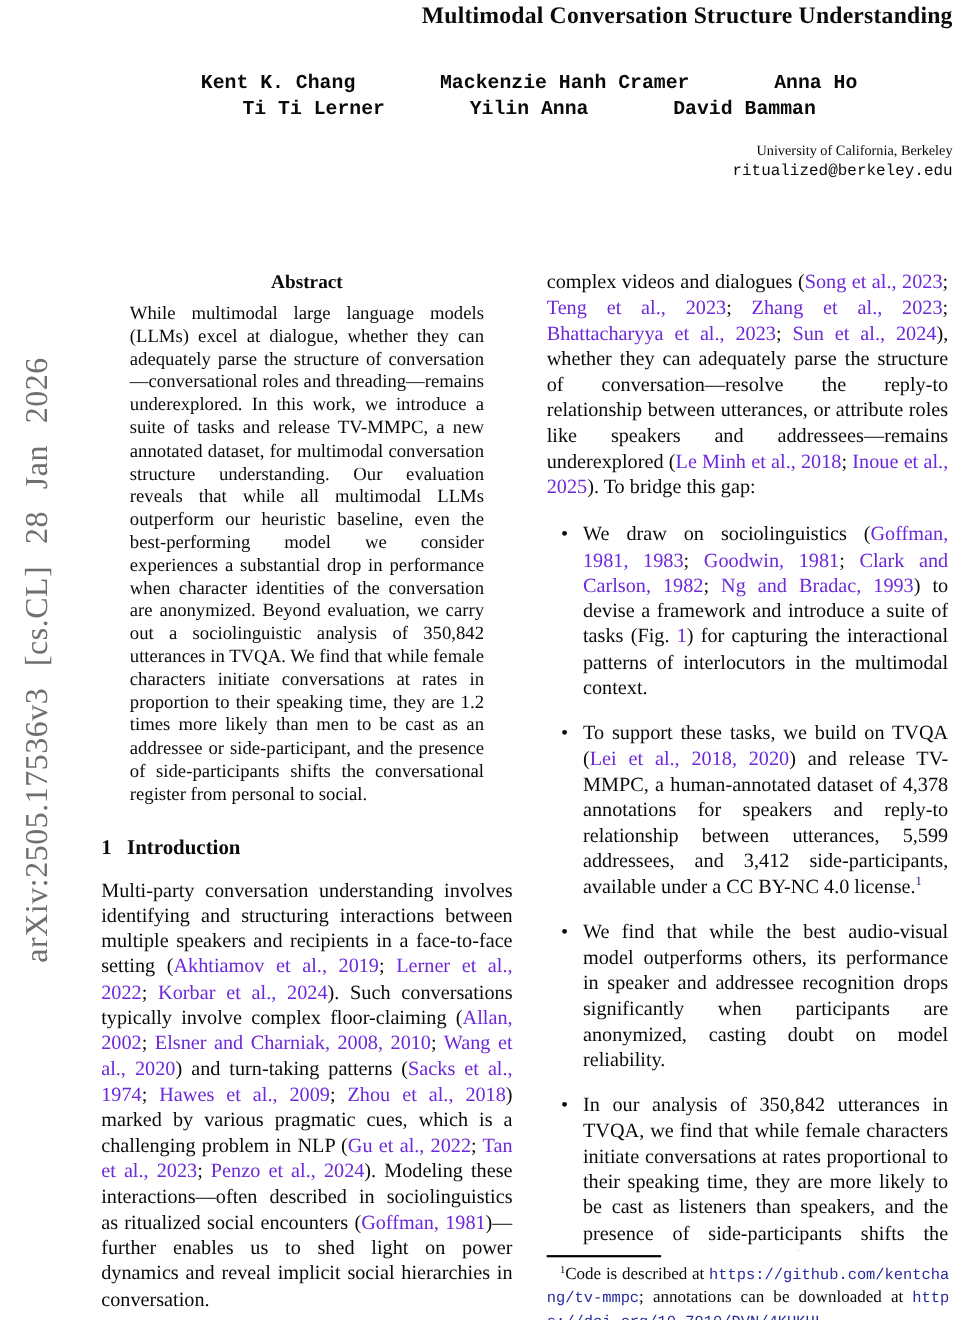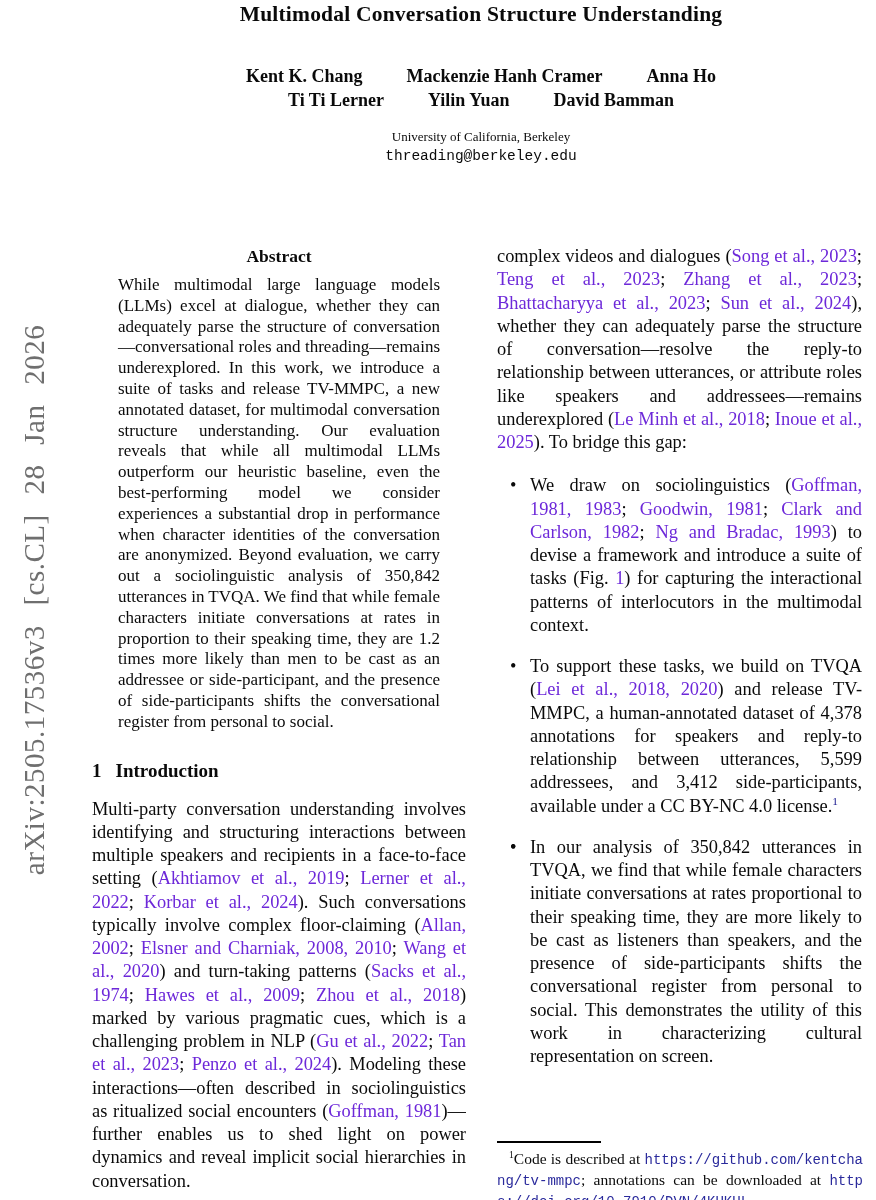--- a/index.html
+++ b/index.html
@@ -8,24 +8,24 @@
     overflow:hidden; font-family:"Liberation Serif","DejaVu Serif",serif;
     color:#0a0a0a;
   }
   
   .arxiv-banner {
     position:absolute; left:34px; top:600px; white-space:nowrap;
     transform:translate(-50%,-50%) rotate(-90deg);
     font-size:29px; color:#6f6f6f; letter-spacing:0.5px; word-spacing:12px;
   }
   
-  .header {position:absolute; left:96px; width:770px; top:2px; text-align:center;}
+  .header {position:absolute; left:96px; width:770px; top:2px; text-align:right;}
   .title {font-size:21.5px; font-weight:bold; letter-spacing:0.2px;}
   .authors {margin-top:37px; font-weight:bold; font-size:18px; line-height:24px;}
-  .author-row {display:flex; justify-content:center; gap:44px;}
+  .author-row {display:flex; justify-content:center; gap:77px;font-family:Liberation Mono, monospace;}
   .affiliation {margin-top:17px; font-size:13px;}
   .email {margin-top:3px; font-family:"Liberation Mono","DejaVu Sans Mono",monospace; font-size:14.5px;}
   
   .col-left  {position:absolute; left:92px;  top:240px; width:374px; height:960px; overflow:hidden;}
   .col-right {position:absolute; left:497px; top:240px; width:365px; height:897px; overflow:hidden;}
   .abstract-heading {text-align:center; font-weight:bold; font-size:17.5px; margin:6px 0 8px 0;}
   .abstract-body {margin:0 26px; font-size:17px; line-height:20.8px; text-align:justify;}
   .section-heading {margin-top:27px; font-size:19px; font-weight:bold;}
   .section-number {display:inline-block; margin-right:14px;}
   .para {font-size:18.4px; line-height:23.25px; text-align:justify; margin-top:15px;}
@@ -54,26 +54,26 @@
   <div class="header">
     <div class="title">Multimodal Conversation Structure Understanding</div>
     <div class="authors">
       <div class="author-row">
         <span>Kent K. Chang</span>
         <span>Mackenzie Hanh Cramer</span>
         <span>Anna Ho</span>
       </div>
       <div class="author-row">
         <span>Ti Ti Lerner</span>
-        <span>Yilin Yuan</span>
+        <span>Yilin Anna</span>
         <span>David Bamman</span>
       </div>
     </div>
     <div class="affiliation">University of California, Berkeley</div>
-    <div class="email">threading@berkeley.edu</div>
+    <div class="email">ritualized@berkeley.edu</div>
   </div>
 
   <div class="col-left">
     <div class="abstract-heading">Abstract</div>
     <div class="abstract-body">While multimodal large language models (LLMs) excel at dialogue, whether they can adequately parse the structure of conversation—conversational roles and threading—remains underexplored. In this work, we introduce a suite of tasks and release TV-MMPC, a new annotated dataset, for multimodal conversation structure understanding. Our evaluation reveals that while all multimodal LLMs outperform our heuristic baseline, even the best-performing model we consider experiences a substantial drop in performance when character identities of the conversation are anonymized. Beyond evaluation, we carry out a sociolinguistic analysis of 350,842 utterances in TVQA. We find that while female characters initiate conversations at rates in proportion to their speaking time, they are 1.2 times more likely than men to be cast as an addressee or side-participant, and the presence of side-participants shifts the conversational register from personal to social.</div>
     <div class="section-heading">
       <span class="section-number">1</span><span>Introduction</span>
     </div>
     <div class="para first"><span>Multi-party conversation understanding involves identifying and structuring interactions between multiple speakers and recipients in a face-to-face setting (</span><span class="cite">Akhtiamov et al., 2019</span><span>; </span><span class="cite">Lerner et al., 2022</span><span>; </span><span class="cite">Korbar et al., 2024</span><span>). Such conversations typically involve complex floor-claiming (</span><span class="cite">Allan, 2002</span><span>; </span><span class="cite">Elsner and Charniak, 2008, 2010</span><span>; </span><span class="cite">Wang et al., 2020</span><span>) and turn-taking patterns (</span><span class="cite">Sacks et al., 1974</span><span>; </span><span class="cite">Hawes et al., 2009</span><span>; </span><span class="cite">Zhou et al., 2018</span><span>) marked by various pragmatic cues, which is a challenging problem in NLP (</span><span class="cite">Gu et al., 2022</span><span>; </span><span class="cite">Tan et al., 2023</span><span>; </span><span class="cite">Penzo et al., 2024</span><span>). Modeling these interactions—often described in sociolinguistics as ritualized social encounters (</span><span class="cite">Goffman, 1981</span><span>)—further enables us to shed light on power dynamics and reveal implicit social hierarchies in conversation.</span></div>
 
@@ -85,20 +85,21 @@
       <div class="bullet-item">
         <span class="bullet-mark">•</span>
         <span><span>We draw on sociolinguistics (</span><span class="cite">Goffman, 1981, 1983</span><span>; </span><span class="cite">Goodwin, 1981</span><span>; </span><span class="cite">Clark and Carlson, 1982</span><span>; </span><span class="cite">Ng and Bradac, 1993</span><span>) to devise a framework and introduce a suite of tasks (Fig. </span><span class="cite">1</span><span>) for capturing the interactional patterns of interlocutors in the multimodal context.</span></span>
       </div>
       <div class="bullet-item">
         <span class="bullet-mark">•</span>
         <span><span>To support these tasks, we build on TVQA (</span><span class="cite">Lei et al., 2018, 2020</span><span>) and release TV-MMPC, a human-annotated dataset of 4,378 annotations for speakers and reply-to relationship between utterances, 5,599 addressees, and 3,412 side-participants, available under a CC BY-NC 4.0 license.</span><span class="sup-link">1</span></span>
       </div>
       <div class="bullet-item">
         <span class="bullet-mark">•</span>
+        <span><span>We find that while the best audio-visual model outperforms others, its performance in speaker and addressee recognition drops significantly when participants are anonymized, casting doubt on model reliability.</span></span>
       </div>
       <div class="bullet-item">
         <span class="bullet-mark">•</span>
         <span><span>In our analysis of 350,842 utterances in TVQA, we find that while female characters initiate conversations at rates proportional to their speaking time, they are more likely to be cast as listeners than speakers, and the presence of side-participants shifts the conversational register from personal to social. This demonstrates the utility of this work in characterizing cultural representation on screen.</span></span>
       </div>
     </div>
   </div>
 
   <div class="footnote">
     <div class="footnote-rule"></div>

